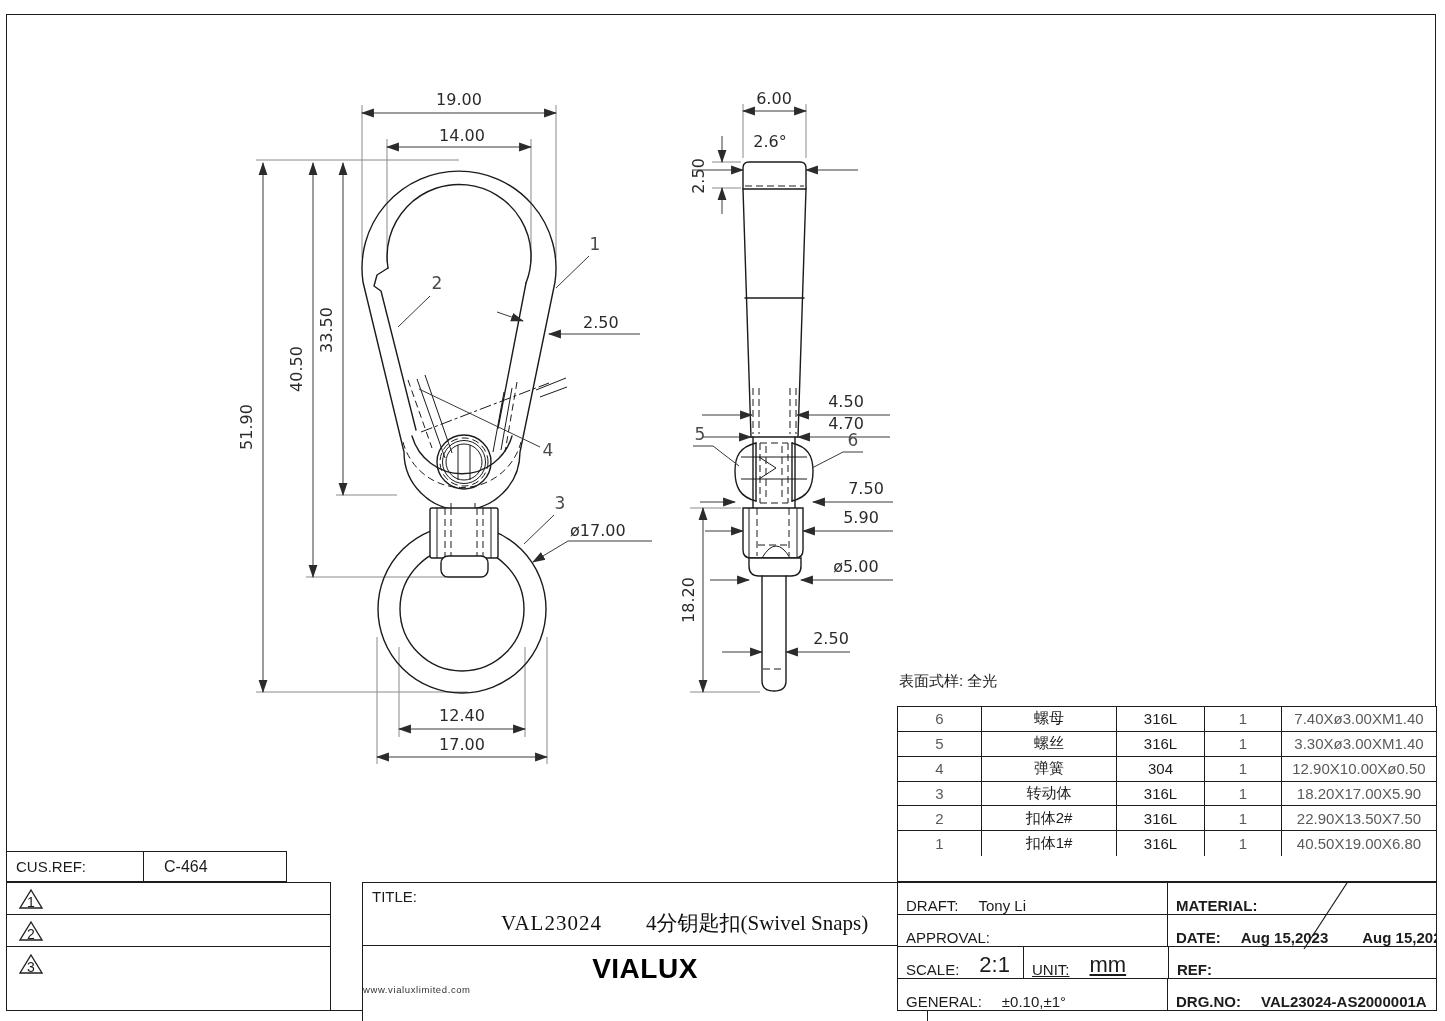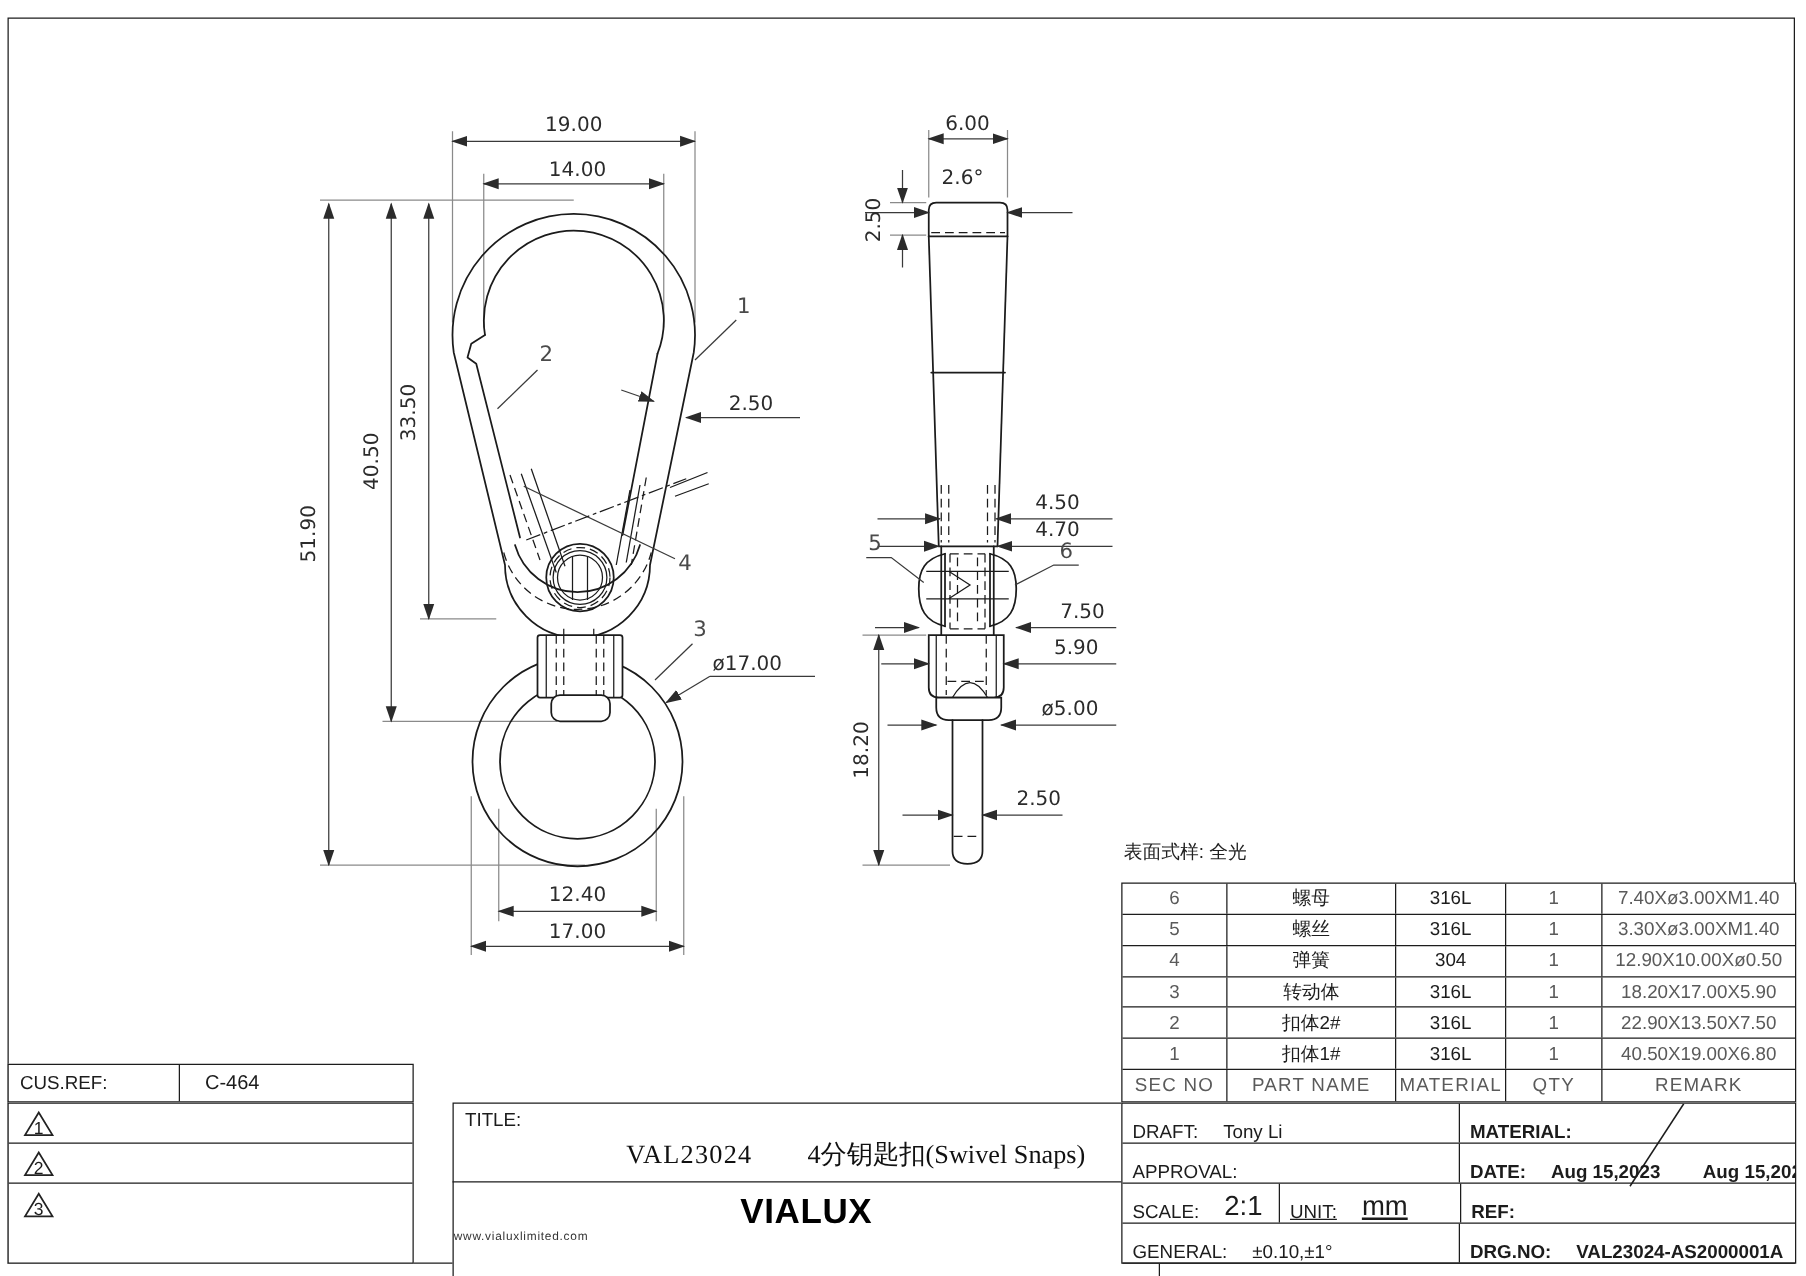--- a/index.html
+++ b/index.html
@@ -26,21 +26,21 @@
   .pt-row:last-child{border-bottom:none;}
   .pt-cell{border-right:1px solid #1c1c1c;display:flex;align-items:center;justify-content:center;
         overflow:hidden;white-space:nowrap;}
   .pt-cell:last-child{border-right:none;}
   .pt-gray{color:#5a5a5a;}
   .pt-head{color:#5a5a5a;letter-spacing:1px;}
 
   .surface-note{position:absolute;left:899px;top:672px;font-size:15px;color:#222;}
 
   
-  .cusref{position:absolute;left:6px;top:851px;width:325px;height:31px;border:1.5px solid #1c1c1c;
+  .cusref{position:absolute;left:6px;top:851px;width:281px;height:31px;border:1.5px solid #1c1c1c;
         box-sizing:border-box;display:flex;font-size:15px;background:#fff;}
   .cusref-label{width:137px;border-right:1px solid #1c1c1c;display:flex;align-items:center;padding-left:9px;box-sizing:border-box;}
   .cusref-value{flex:1;display:flex;align-items:center;padding-left:20px;font-size:16px;}
 
   .revblock{position:absolute;left:6px;top:882px;width:325px;height:129px;border:1.5px solid #1c1c1c;
         box-sizing:border-box;background:#fff;}
   .rev-header{height:29px;border-bottom:1px solid #1c1c1c;display:flex;align-items:center;justify-content:center;font-size:15px;letter-spacing:.5px;}
   .rev-row{height:32px;border-bottom:1px solid #1c1c1c;display:flex;align-items:center;padding-left:10px;box-sizing:border-box;}
   .rev-row:last-child{border-bottom:none;height:33px;}
   .tri{position:relative;width:28px;height:24px;}
@@ -306,27 +306,20 @@
       <div class="pt-cell pt-gray">1</div>
       <div class="pt-cell pt-gray">22.90X13.50X7.50</div>
     </div>
     <div class="pt-row">
       <div class="pt-cell pt-gray">1</div>
       <div class="pt-cell">扣体1#</div>
       <div class="pt-cell">316L</div>
       <div class="pt-cell pt-gray">1</div>
       <div class="pt-cell pt-gray">40.50X19.00X6.80</div>
     </div>
-    <div class="pt-row">
-      <div class="pt-cell pt-head">SEC NO</div>
-      <div class="pt-cell pt-head">PART NAME</div>
-      <div class="pt-cell pt-head">MATERIAL</div>
-      <div class="pt-cell pt-head">QTY</div>
-      <div class="pt-cell pt-head">REMARK</div>
-    </div>
   </div>
 
   <div class="cusref">
     <div class="cusref-label">CUS.REF:</div>
     <div class="cusref-value">C-464</div>
   </div>
 
   <div class="revblock">
     <div class="rev-row">
       <span class="tri">

